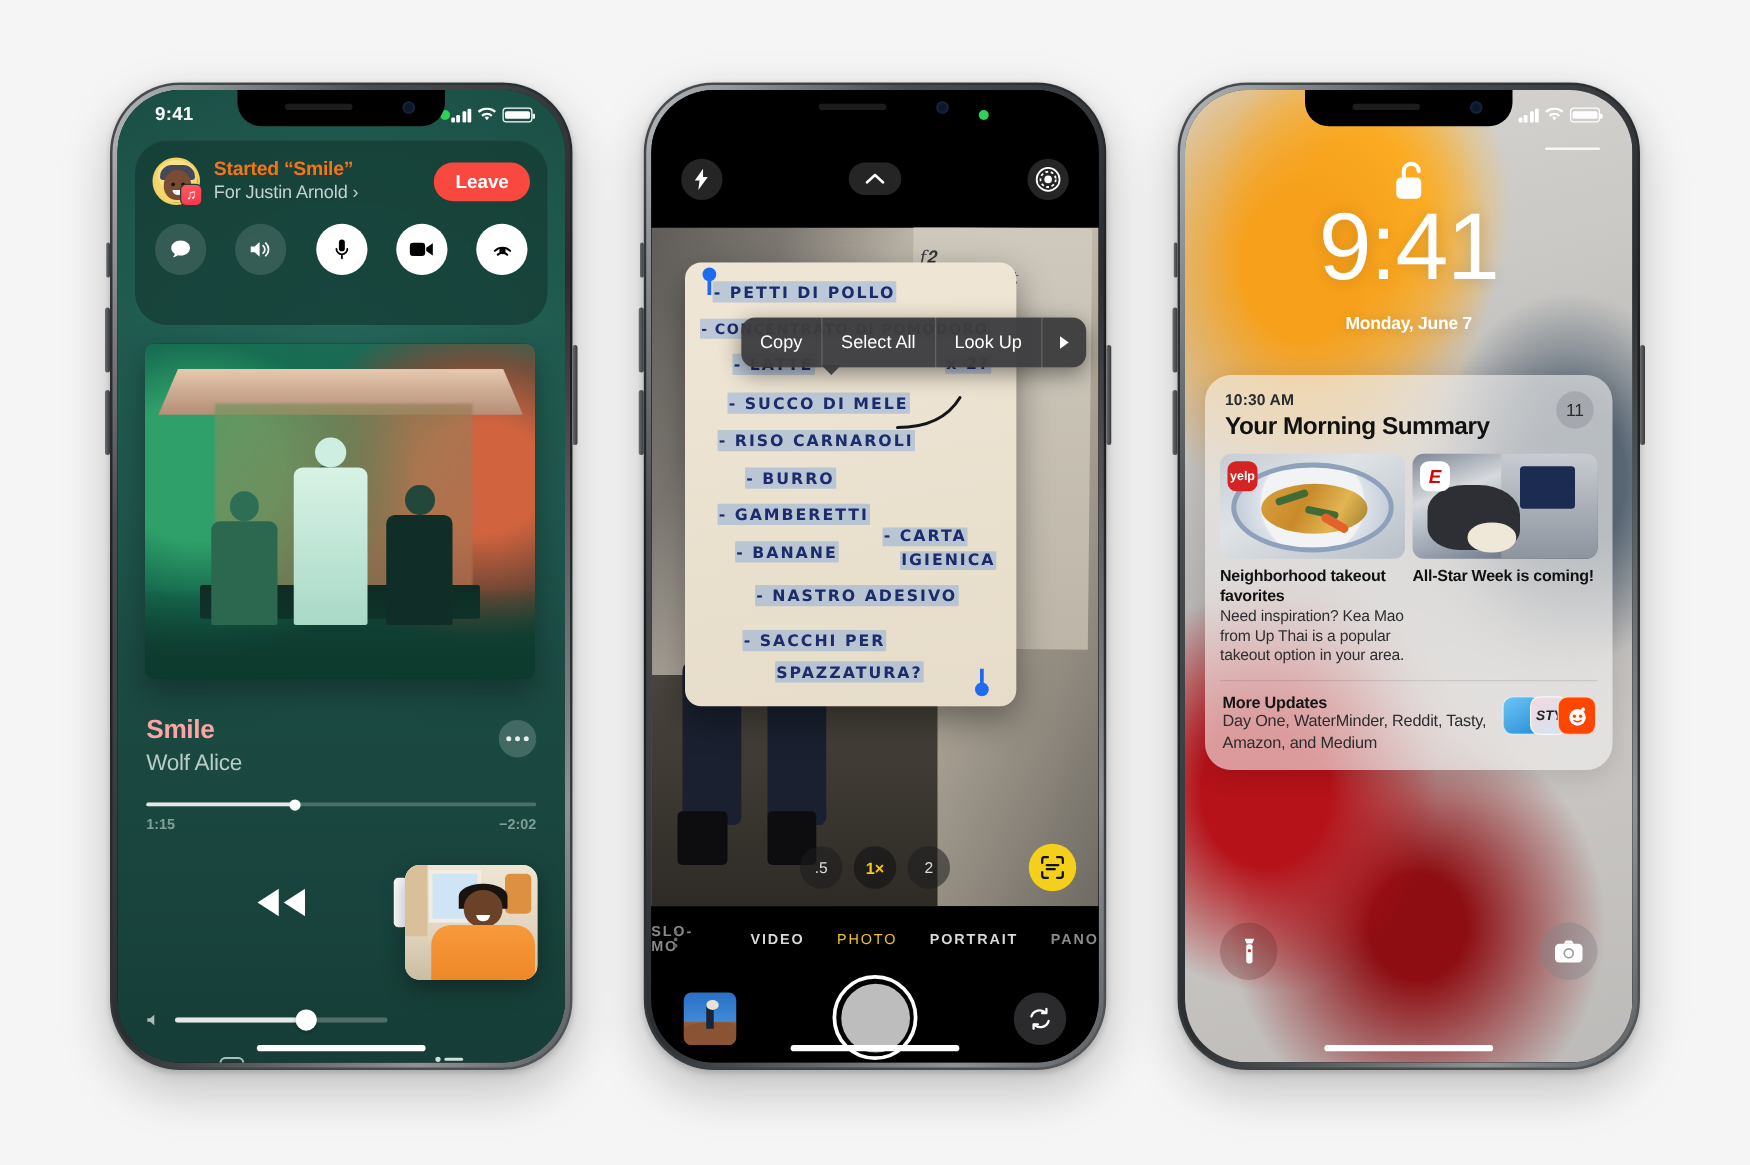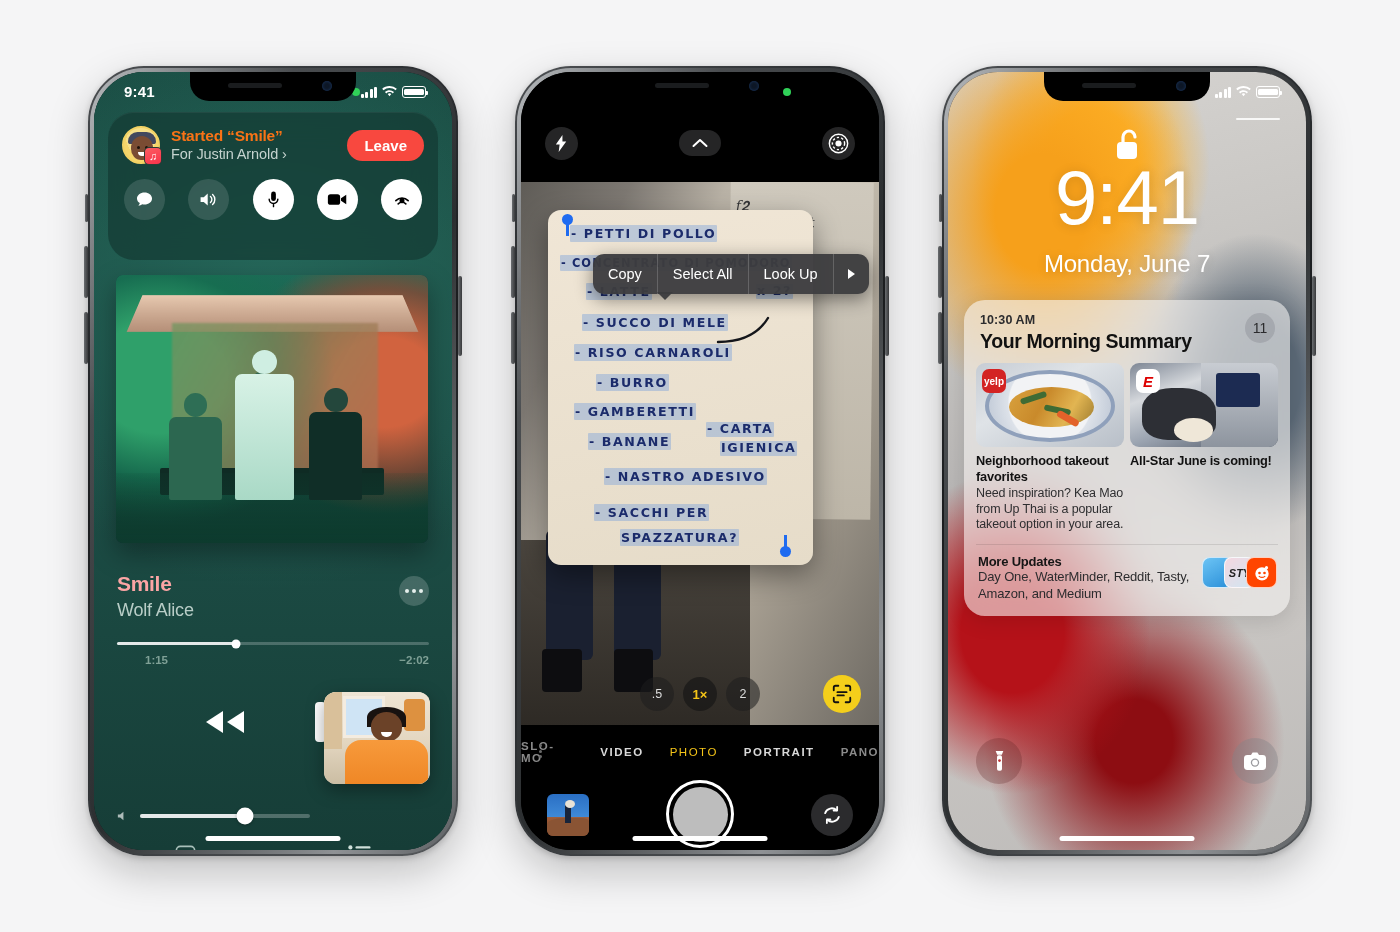--- a/index.html
+++ b/index.html
@@ -156,21 +156,21 @@
     position:absolute; right:23px; top:504px; width:30px; height:30px; border-radius:50%;
     background:rgba(255,255,255,.18); display:flex; align-items:center; justify-content:center;
     gap:3px; z-index:22; cursor:pointer;
   }
   .moredots i { width:4px; height:4px; border-radius:50%; background:#e6efec; display:block; }
 
   .scrub { position:absolute; left:23px; right:23px; top:570px; z-index:20; }
   .scrub-track { height:3px; border-radius:2px; background:rgba(255,255,255,.22); position:relative; }
   .scrub-fill { position:absolute; left:0; top:0; bottom:0; width:38%; border-radius:2px; background:rgba(255,255,255,.85); }
   .scrub-knob { position:absolute; left:38%; top:50%; transform:translate(-50%,-50%); width:9px; height:9px; border-radius:50%; background:#fff; }
-  .scrub-times { display:flex; justify-content:space-between; margin-top:9px; color:#7fa096; font-size:11.5px; font-weight:600;margin-left:28px; }
+  .scrub-times { display:flex; justify-content:space-between; margin-top:9px; color:#7fa096; font-size:11.5px; font-weight:600; }
 
   .transport { position:absolute; left:0; right:0; top:630px; display:flex; align-items:center; justify-content:center; gap:64px; z-index:20; }
   .tbtn { cursor:pointer; }
   .pip {
     position:absolute; right:22px; top:620px; width:106px; height:92px; border-radius:12px;
     overflow:hidden; z-index:30; box-shadow:0 6px 18px rgba(0,0,0,.35);
     background:#e9dfcd;
   }
   .pip .room { position:absolute; inset:0; background:linear-gradient(180deg,#efe5d4 0%,#e3d6c0 55%,#cbbda3 100%); }
   .pip .win { position:absolute; left:18%; top:4%; width:40%; height:46%; background:#cfe4f5; border:3px solid #f4ece0; }
@@ -279,21 +279,21 @@
       radial-gradient(42% 26% at 86% 40%, #5c6a78 0 30%, rgba(92,106,120,0) 74%),
       linear-gradient(165deg,#d7d5d2 0%,#c9c7c4 26%,#b9b7b6 48%,#c9c6c3 70%,#bdbbb9 100%);
   }
   .p3 .statusbar { color:#fff; }
   .lockrow { position:absolute; top:46px; right:26px; z-index:57; width:44px; height:2px; background:rgba(255,255,255,.85); border-radius:1px; }
   .padlock { position:absolute; top:56px; left:50%; transform:translateX(-50%); z-index:50; }
   .bigtime { position:absolute; top:88px; left:0; right:0; text-align:center; z-index:50;
     color:#fff; font-size:76px; font-weight:300; letter-spacing:-1px; line-height:1;
     text-shadow:0 1px 12px rgba(0,0,0,.14); font-family:"Liberation Sans", sans-serif; }
   .bigdate { position:absolute; top:178px; left:0; right:0; text-align:center; z-index:50;
-    color:#fff; font-size:24px; font-weight:400; letter-spacing:-.2px; text-shadow:0 1px 10px rgba(0,0,0,.16); }
+    color:#fff; font-size:14px; font-weight:700; letter-spacing:-.2px; text-shadow:0 1px 10px rgba(0,0,0,.16); }
 
   .summary {
     position:absolute; left:16px; right:16px; top:228px; border-radius:21px; z-index:50;
     background:rgba(245,243,242,.60); backdrop-filter:blur(22px);
     box-shadow:0 4px 22px rgba(0,0,0,.13); overflow:hidden;
   }
   .sum-head { padding:13px 16px 0 16px; position:relative; }
   .sum-time { font-size:12.5px; font-weight:700; color:#2c2c2e; letter-spacing:.1px; }
   .sum-title { font-size:19.5px; font-weight:700; color:#111; letter-spacing:-.4px; margin-top:3px; }
   .sum-count { position:absolute; right:15px; top:13px; width:30px; height:30px; border-radius:50%;
@@ -730,21 +730,21 @@
           </div>
 
           <div class="sum-card">
             <div class="sc-img sport">
               <div class="jersey"></div>
               <div class="navy"></div>
               <div class="glove"></div>
               <div class="ball"></div>
               <div class="appicon espn">E</div>
             </div>
-            <div class="sc-title">All-Star June is coming!</div>
+            <div class="sc-title">All-Star Week is coming!</div>
           </div>
         </div>
 
         <div class="sum-div"></div>
 
         <div class="sum-more">
           <div class="mo-title">More Updates</div>
           <div class="mo-body">Day One, WaterMinder, Reddit, Tasty, Amazon, and Medium</div>
           <div class="mo-icons">
             <div class="mo-ic blue"></div>

